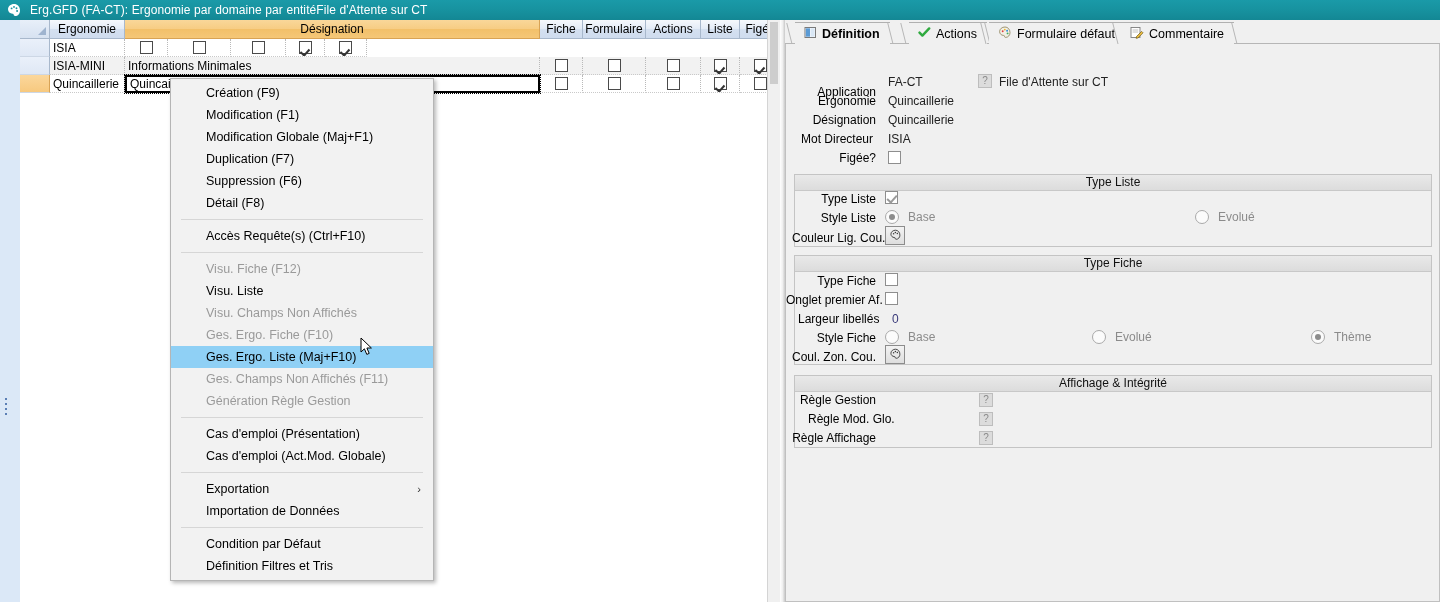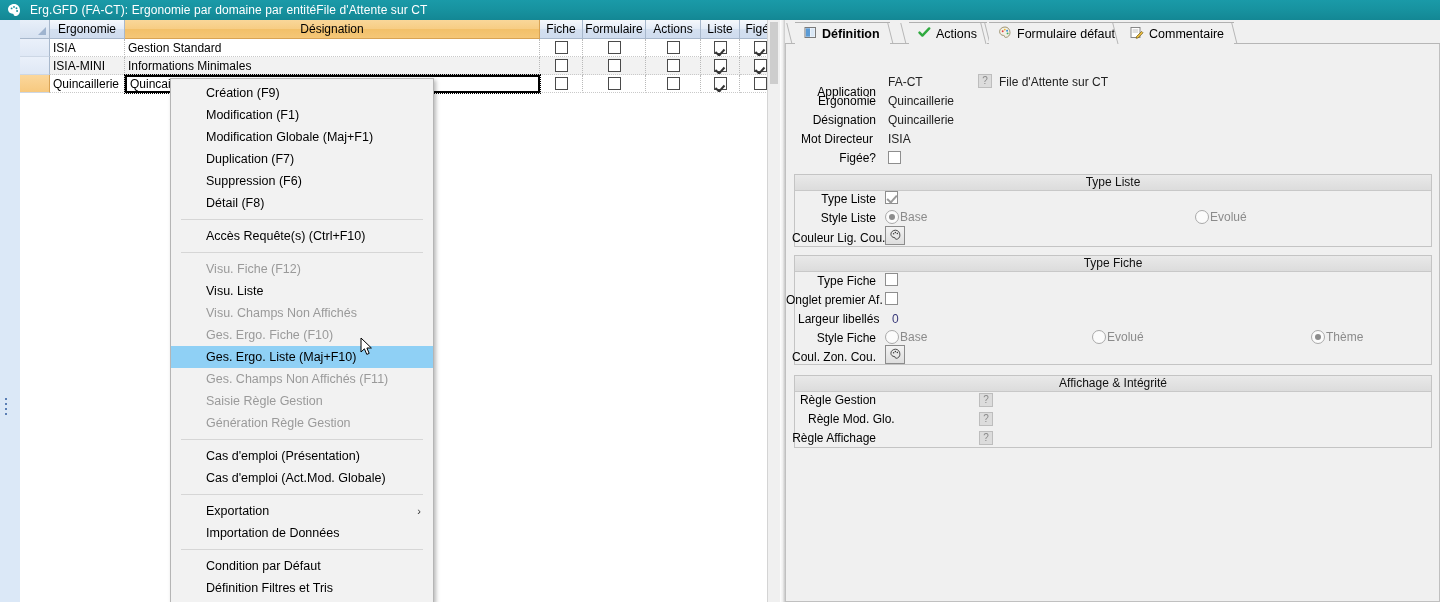--- a/index.html
+++ b/index.html
@@ -214,21 +214,21 @@
   }
   .rad {
     width: 12px; height: 12px; border-radius: 50%;
     border: 1px solid #a9a9a9; background: #fbfbfb;
     display:inline-block; position: relative; vertical-align: -2px;
   }
   .rad.on::after{
     content:""; position:absolute; left:3px; top:3px; width:6px; height:6px;
     border-radius:50%; background:#8c8c8c;
   }
-  .radrow { display:flex; align-items:center; gap:1px; color:#8b8b8b; font-size:12px;}
+  .radrow { display:flex; align-items:center; gap:9px; color:#8b8b8b; font-size:12px;}
 
   .qbtn {
     width: 14px; height: 14px; box-sizing:border-box;
     background: #dcdcdc; border: 1px solid #bdbdbd;
     font-size: 10px; color: #8a8a8a; text-align:center; line-height: 12px;
     display:inline-block;
   }
   .palbtn {
     width: 20px; height: 19px; box-sizing: border-box;
     background: linear-gradient(to bottom,#f3f3f3,#dedede);
@@ -287,21 +287,20 @@
           <div class="cell hcell c-fic">Fiche</div>
           <div class="cell hcell c-for">Formulaire</div>
           <div class="cell hcell c-act">Actions</div>
           <div class="cell hcell c-lis">Liste</div>
           <div class="cell hcell c-fig">Figée</div>
         </div>
 
         <div class="grid-row">
           <div class="cell rowhdr c-idx"></div>
           <div class="cell bcell c-erg">ISIA</div>
-          <div class="cell bcell c-des">Gestion Standard</div>
           <div class="cell bcell ckwrap c-fic">
               <span class="ck"></span>
             </div>
           <div class="cell bcell ckwrap c-for">
               <span class="ck"></span>
             </div>
           <div class="cell bcell ckwrap c-act">
               <span class="ck"></span>
             </div>
           <div class="cell bcell ckwrap c-lis">
@@ -371,21 +370,20 @@
     <div class="mi">Détail (F8)</div>
     <div class="msep"></div>
     <div class="mi">Accès Requête(s) (Ctrl+F10)</div>
     <div class="msep"></div>
     <div class="mi dis">Visu. Fiche (F12)</div>
     <div class="mi">Visu. Liste</div>
     <div class="mi dis">Visu. Champs Non Affichés</div>
     <div class="mi dis">Ges. Ergo. Fiche (F10)</div>
     <div class="mi hl">Ges. Ergo. Liste (Maj+F10)</div>
     <div class="mi dis">Ges. Champs Non Affichés (F11)</div>
-    <div class="mi dis">Saisie Règle Gestion</div>
     <div class="mi dis">Génération Règle Gestion</div>
     <div class="msep"></div>
     <div class="mi">Cas d'emploi (Présentation)</div>
     <div class="mi">Cas d'emploi (Act.Mod. Globale)</div>
     <div class="msep"></div>
     <div class="mi">
       <span>Exportation</span>
       <span class="arrow">›</span>
     </div>
     <div class="mi">Importation de Données</div>

